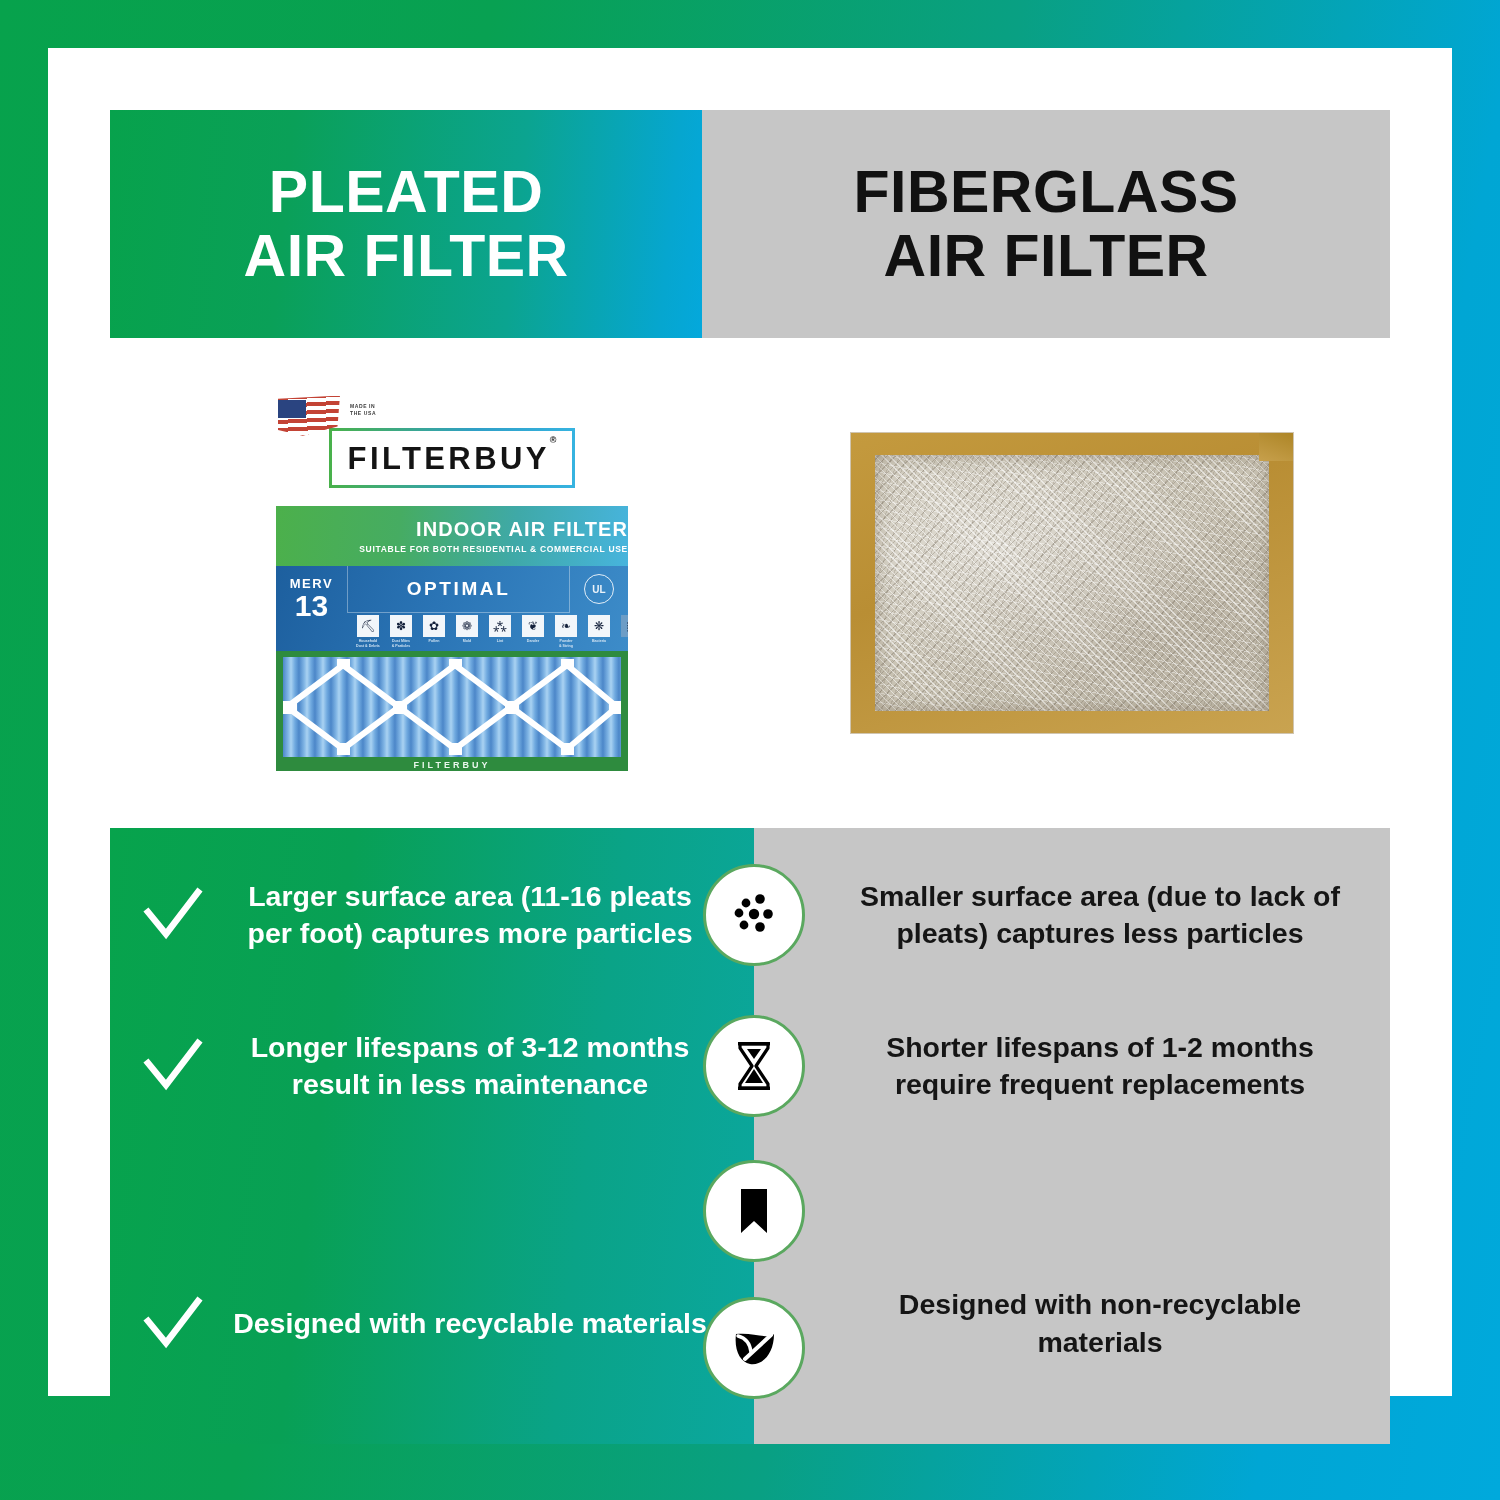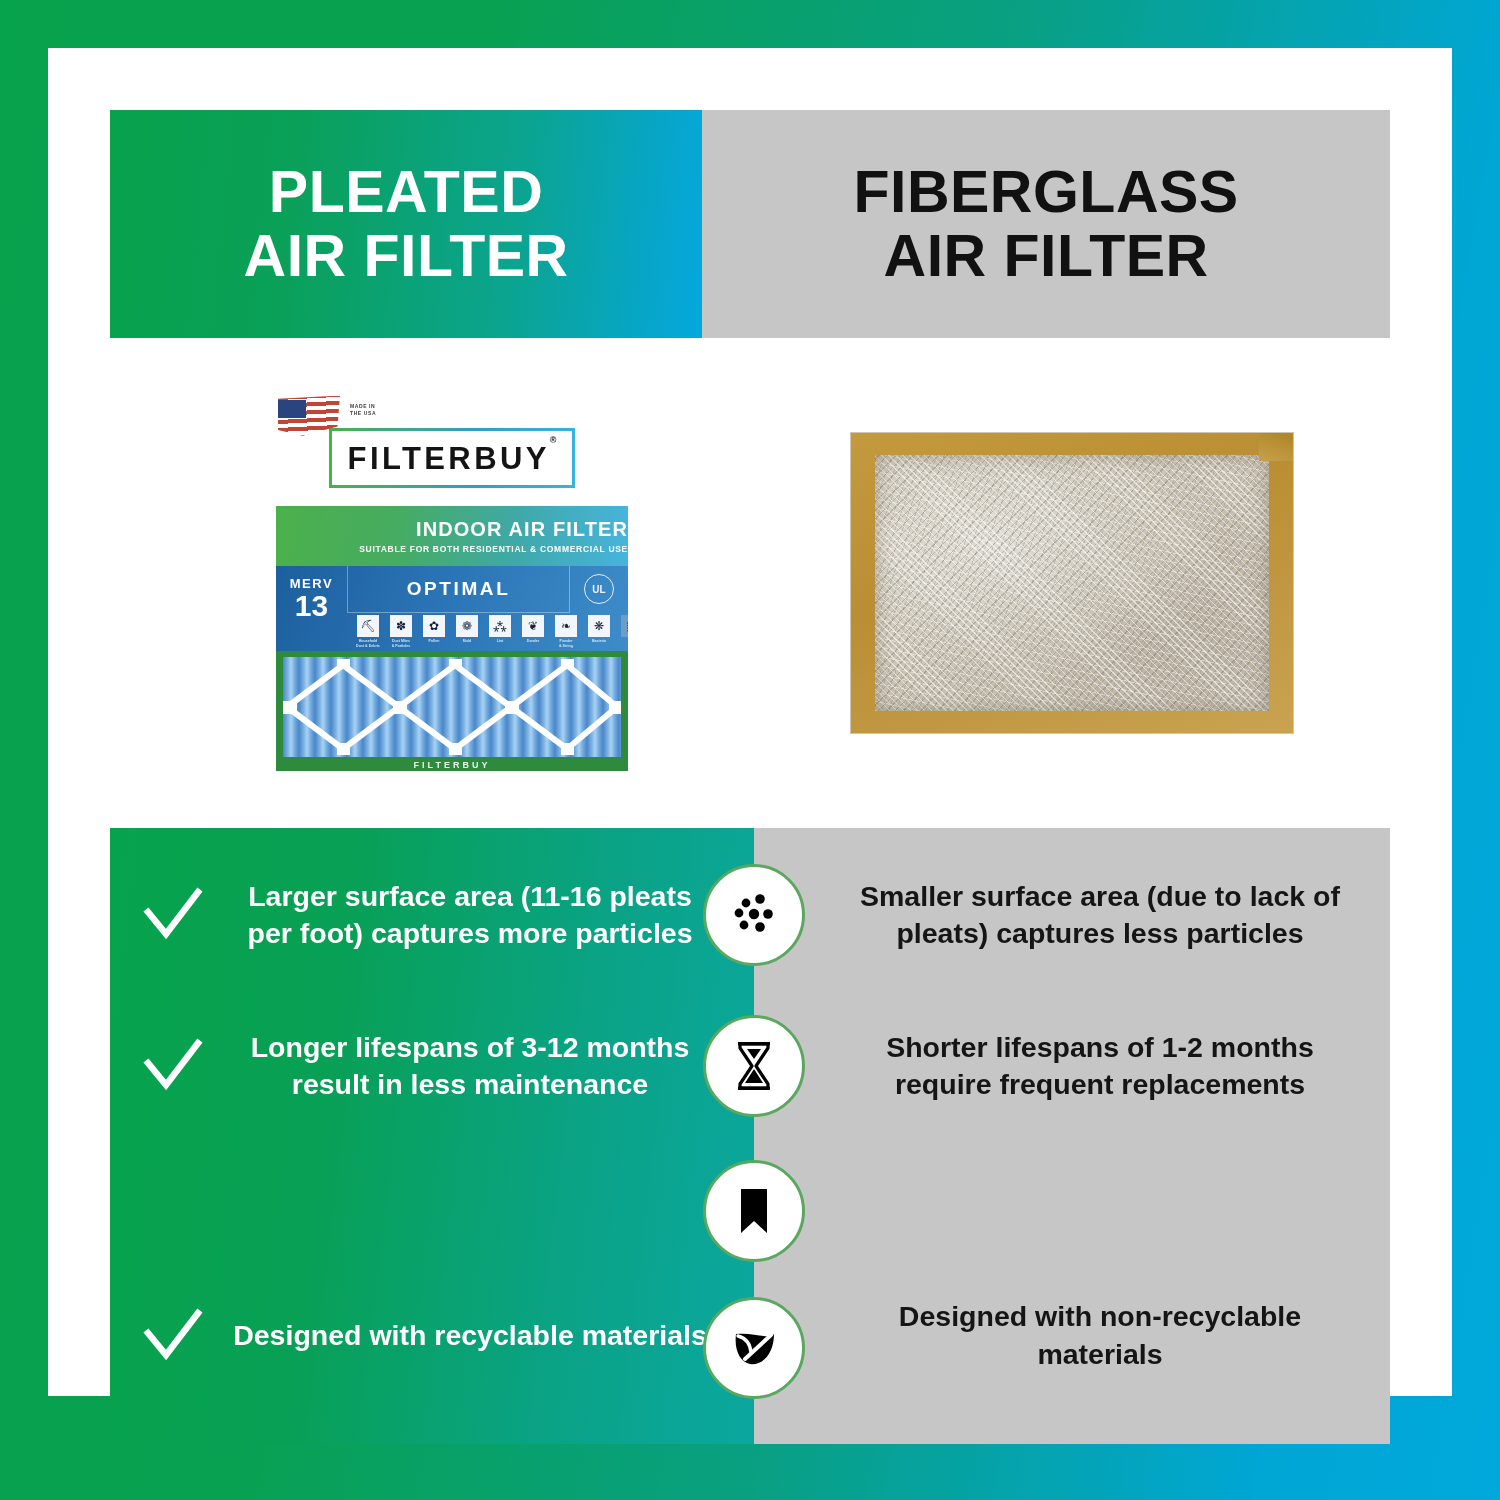--- a/index.html
+++ b/index.html
@@ -468,21 +468,21 @@
             <path d="M23,13 H37 L30,23 Z" fill="#000"></path>
             <rect x="14" y="6" width="32" height="3.4" fill="#000"></rect>
             <rect x="14" y="50.6" width="32" height="3.4" fill="#000"></rect>
           </svg>
         </div>
         <div class="badge" style="left: 593px; top: 332px;">
           <svg width="60" height="60" viewBox="0 0 60 60">
             <path d="M17,8 H43 V52 L30,40 L17,52 Z" fill="#000"></path>
           </svg>
         </div>
-        <div class="row" style="top: 440px; height: 135px;">
+        <div class="row" style="top: 428px; height: 135px;">
           <div class="row-left">
             <div class="check">
               <svg width="62" height="62" viewBox="0 0 62 62">
                 <path d="M6,28 L24,50 L56,8" fill="none" stroke="#ffffff" stroke-width="6.5" stroke-linecap="square"></path>
               </svg>
             </div>
             <div class="row-text-left">Designed with recyclable materials</div>
           </div>
           <div class="row-right">
             <div class="row-text-right">Designed with non-recyclable materials</div>

